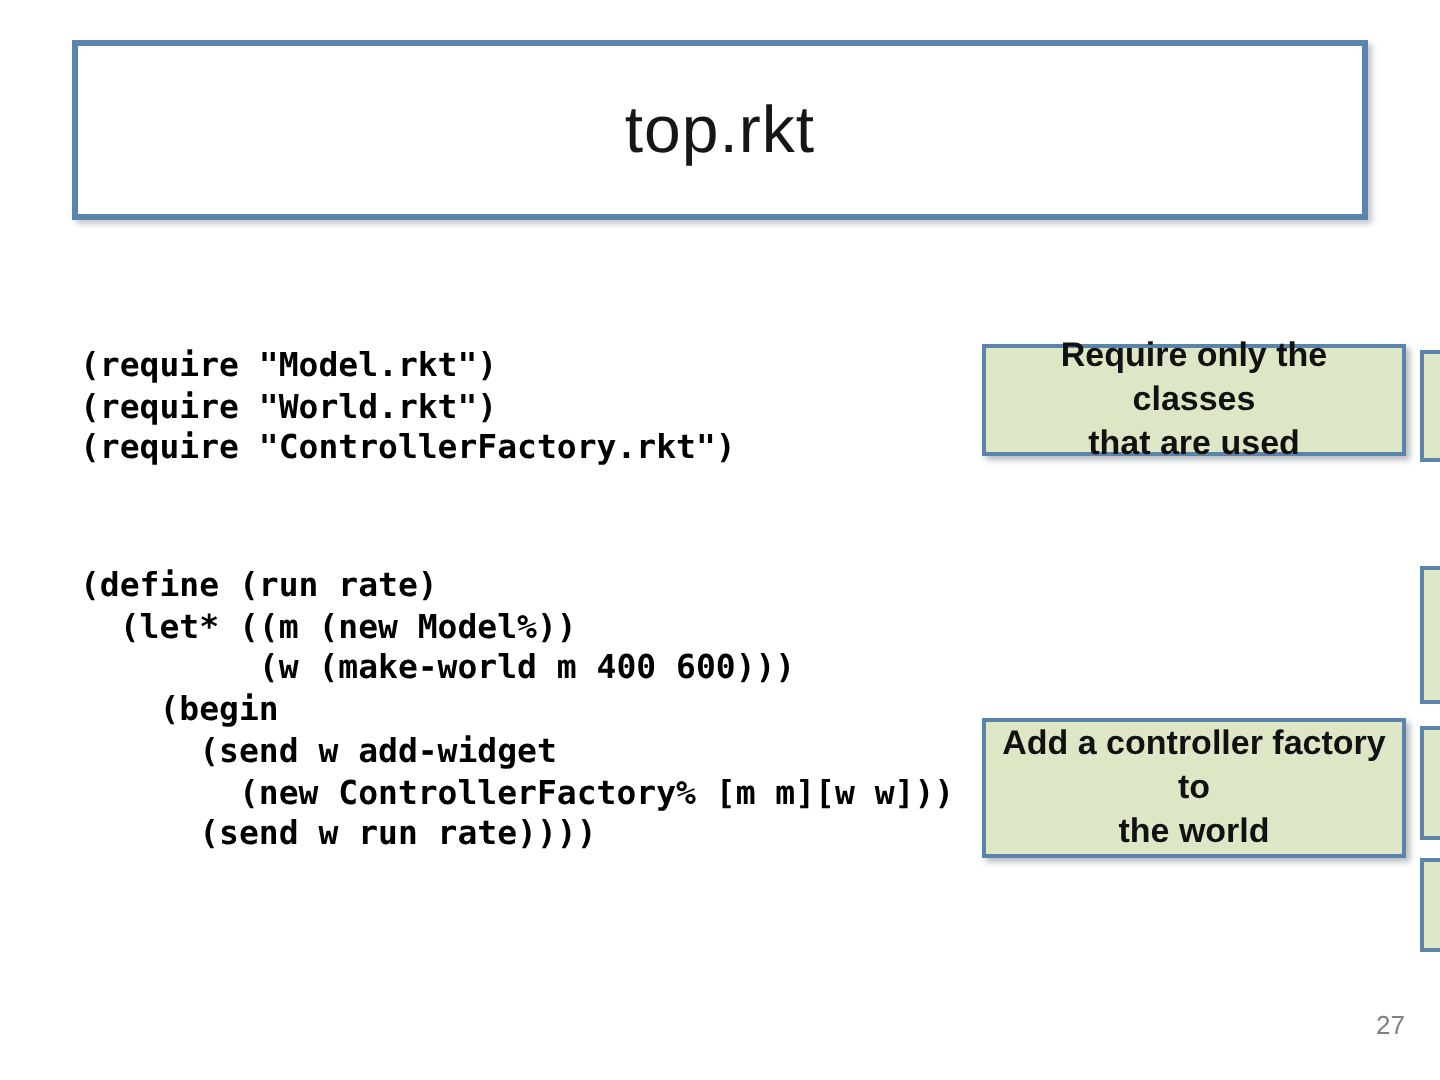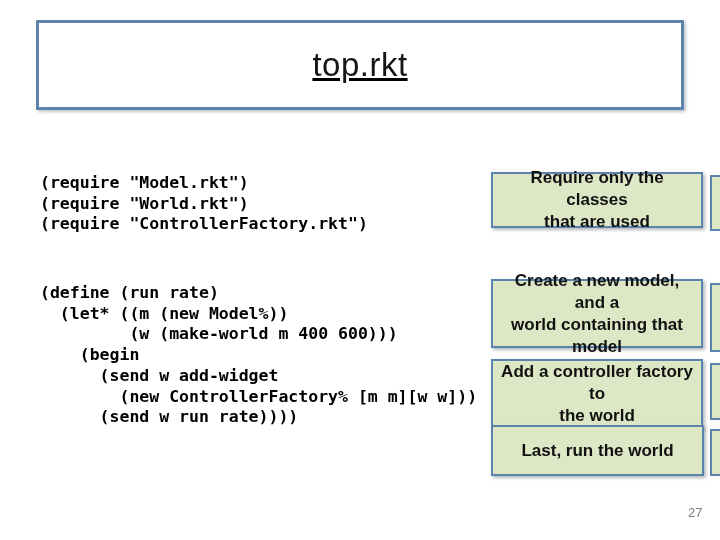--- a/index.html
+++ b/index.html
@@ -17,21 +17,20 @@
     position: absolute;
     left: 36px; top: 20px;
     width: 648px; height: 90px;
     box-sizing: border-box;
     border: 3px solid #5b84ad;
     background: #ffffff;
     box-shadow: 2px 2px 3px rgba(120,130,145,0.45);
     display: flex;
     align-items: center;
     justify-content: center;
-    text-decoration: underline;
   }
   .title-text {
     font-size: 33px;
     font-weight: 400;
     color: #161616;
     letter-spacing: 0.5px;
     margin: 0;
   }
 
   
@@ -117,34 +116,26 @@
     (begin
       (send w add-widget
         (new ControllerFactory% [m m][w w]))
       (send w run rate))))</pre>
 
   <div class="callout callout-1">
     <span class="callout-text">Require only the classes
 that are used</span>
   </div>
 
-  <div class="callout callout-2">
-    <span class="callout-text">Create a new model, and a
-world containing that
-model</span>
-  </div>
 
   <div class="callout callout-3">
     <span class="callout-text">Add a controller factory to
 the world</span>
   </div>
 
-  <div class="callout callout-4">
-    <span class="callout-text">Last, run the world</span>
-  </div>
 
   <div class="edge-fragment edge-1"></div>
   <div class="edge-fragment edge-2"></div>
   <div class="edge-fragment edge-3"></div>
   <div class="edge-fragment edge-4"></div>
 
   <div class="page-number">27</div>
 
 </div>
 

